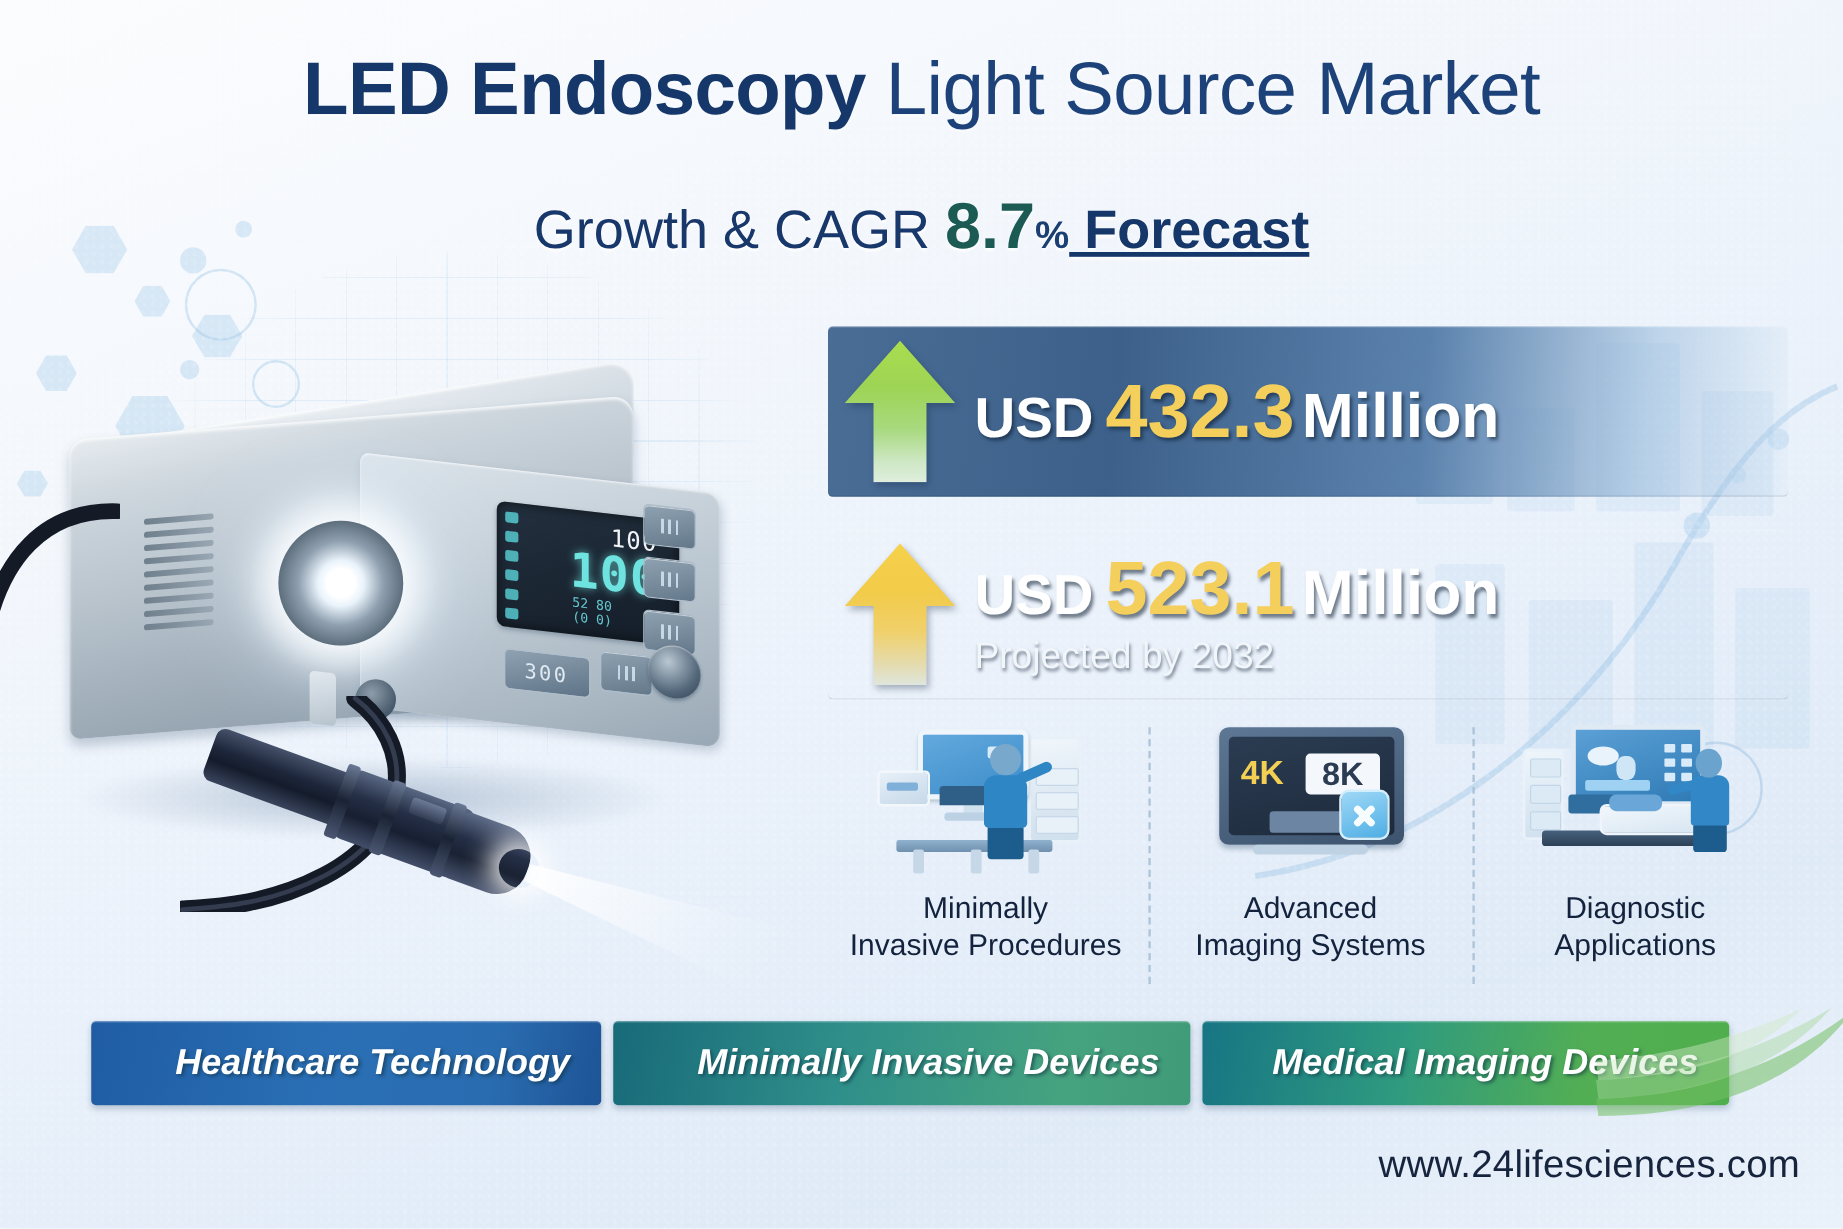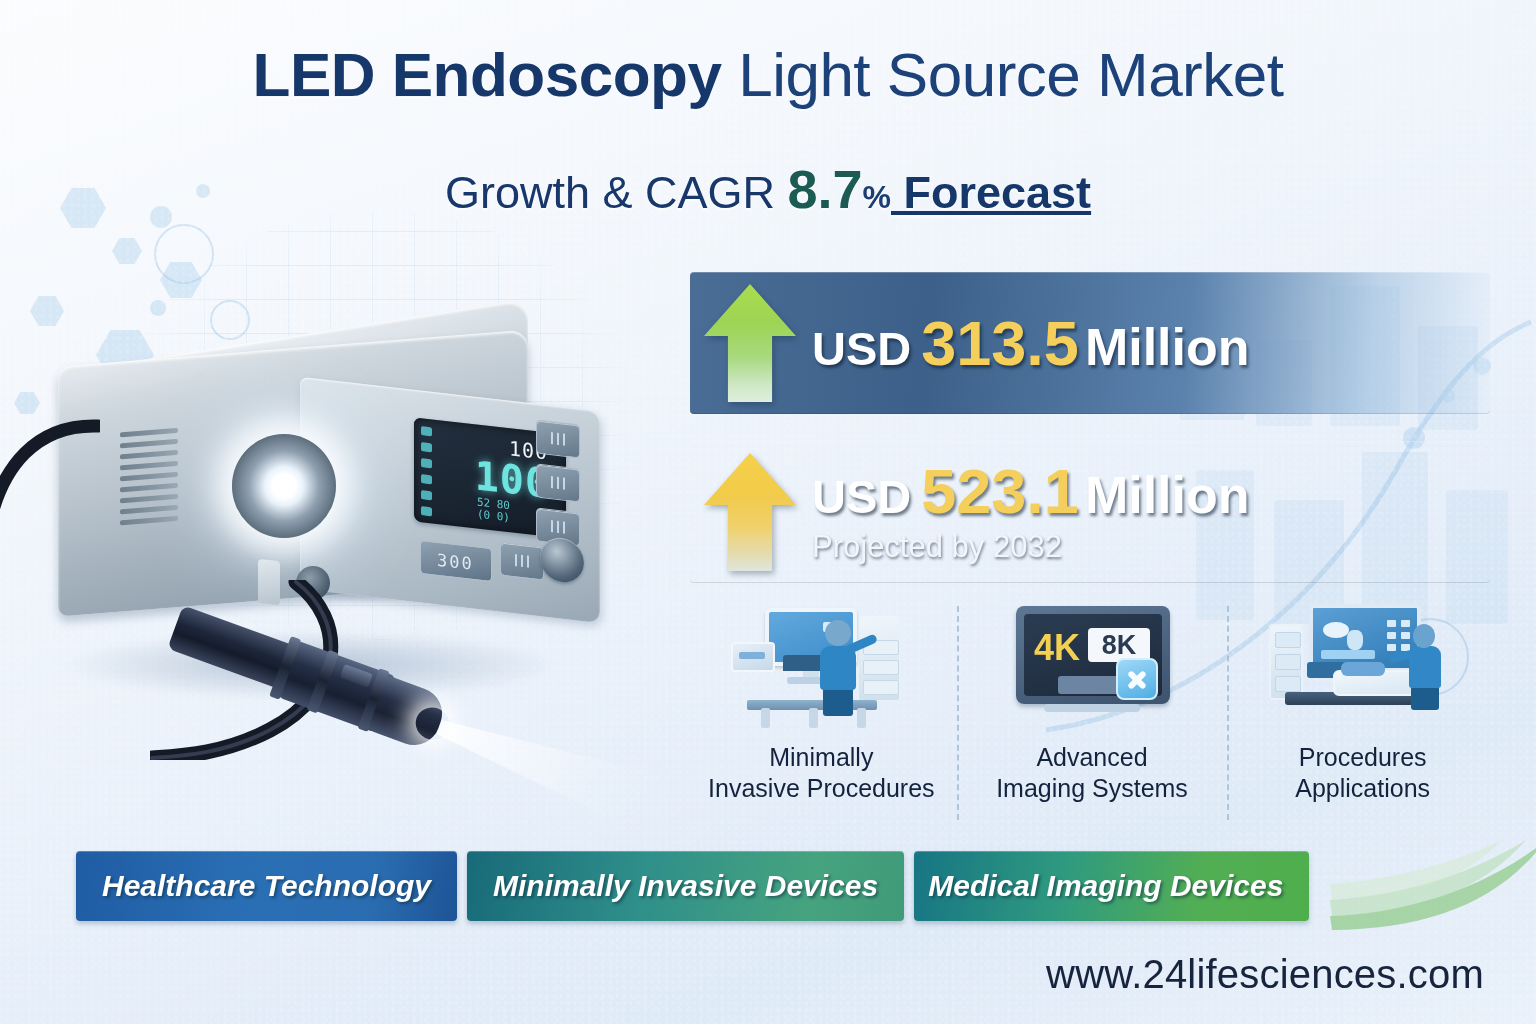--- a/index.html
+++ b/index.html
@@ -150,21 +150,21 @@
   .f1-rack   { position:absolute; left:136px; top:14px; width:44px; height:88px; background:linear-gradient(170deg,#f0f6fb,#cfdfed); border:2px solid #e8f1f8; border-radius:4px; }
   .f1-shelf  { position:absolute; left:4px; width:36px; height:15px; background:#e8f1f8; border:1px solid #c6d8e8; border-radius:2px; }
   .f1-person-h { position:absolute; left:104px; top:20px; width:26px; height:26px; border-radius:50%; background:#79a8cd; }
   .f1-person-b { position:absolute; left:99px; top:46px; width:36px; height:44px; background:#2f86c4; border-radius:10px 10px 4px 4px; }
   .f1-person-l { position:absolute; left:102px; top:88px; width:30px; height:28px; background:#1d5d8e; border-radius:3px; }
   .f1-person-a { position:absolute; left:126px; top:46px; width:32px; height:9px; background:#2f86c4; border-radius:5px; transform:rotate(-24deg); transform-origin:left center; }
 
   
   .f2-tv     { position:absolute; left:24px; top:6px; width:154px; height:98px; background:linear-gradient(165deg,#5d7794,#3d536e); border-radius:8px; padding:8px; box-shadow:0 3px 4px rgba(40,70,100,.3); }
   .f2-screen { position:absolute; left:8px; top:8px; right:8px; bottom:8px; background:linear-gradient(165deg,#2b3c52,#1d2a3b); border-radius:4px; }
-  .f2-4k     { position:absolute; left:10px; top:16px; font-size:36px; font-weight:bold; color:#f3cf53; line-height:1; }
+  .f2-4k     { position:absolute; left:10px; top:16px; font-size:28px; font-weight:bold; color:#f3cf53; line-height:1; }
   .f2-8kbox  { position:absolute; left:64px; top:14px; width:62px; height:34px; background:#f4f8fc; border-radius:4px; display:flex; align-items:center; justify-content:center;text-align:right; }
   .f2-8k     { font-size:27px; font-weight:bold; color:#2b3c52; line-height:1; }
   .f2-x      { position:absolute; left:92px; top:44px; width:42px; height:42px; background:linear-gradient(160deg,#9fd8f7,#4eaee4); border:2px solid #d4eefc; border-radius:8px; }
   .f2-x::before,.f2-x::after{ content:""; position:absolute; left:8px; top:17px; width:22px; height:6px; background:#f7fcff; border-radius:3px; }
   .f2-x::before{ transform:rotate(45deg); } .f2-x::after{ transform:rotate(-45deg); }
   .f2-kb     { position:absolute; left:34px; top:62px; width:74px; height:18px; background:#6c85a2; border-radius:3px; }
   .f2-foot   { position:absolute; left:52px; top:104px; width:96px; height:8px; background:#bed2e4; border-radius:4px; }
 
   
   .f3-mon    { position:absolute; left:46px; top:4px; width:112px; height:68px; background:linear-gradient(160deg,#5ba0d6,#2f7ab5); border:4px solid #dfeaf4; border-radius:5px; }
@@ -328,30 +328,31 @@
   .tags { position:absolute; left:76px; top:851px; height:70px; display:flex; align-items:stretch; }
   .tag {
     position:relative; display:flex; align-items:center; justify-content:center;
     padding:0 26px; border-radius:4px; margin-right:10px;
     box-shadow: 0 3px 5px rgba(50,80,110,.28), inset 0 1px 0 rgba(255,255,255,.25);
   }
   .tag span {
     font-size:30px; font-weight:bold; font-style:italic; color:#ffffff;
     text-shadow: 2px 2px 3px rgba(15,45,60,.55);
     white-space:nowrap;
+    margin-left:44px;
   }
   #tag-1 { background: linear-gradient(100deg,#1f5ca3 0%,#2a6fb5 46%,#2a6cb0 78%,#1d5496 100%); }
   #tag-2 { background: linear-gradient(100deg,#186a79 0%,#2f8f8a 40%,#46a37f 78%,#3f9a78 100%); }
   #tag-3 { background: linear-gradient(100deg,#177584 0%,#2f9a7f 38%,#52ae54 72%,#4fae4c 100%); padding-left: 14px; }
   .swoosh { position:absolute; left:1330px; top:838px; width:220px; height:96px; pointer-events:none; }
 
   
   .footer {
-    position:absolute; right:52px; top:952px;
-    font-size:40px; color:#16243d; letter-spacing:.2px;
+    position:absolute; right:36px; top:952px;
+    font-size:32px; color:#16243d; letter-spacing:.2px;
   }
 </style>
 </head>
 <body>
 
 <div id="canvas">
 
   <div class="bg-layer">
     <div class="bg-grid-globe"></div>
 
@@ -461,21 +462,21 @@
 
   <div class="subtitle-wrap">
     <div class="subtitle"><span class="plain">Growth &amp; CAGR </span><span class="cagr">8.7</span><span class="pct">%</span><span class="fc"> Forecast</span></div>
   </div>
 
   <div class="panel" id="panel-2024">
     <div class="arrow" id="arrow-green">
         <i></i>
       </div>
     <div class="stat-text">
-      <div class="stat-line1"><span class="stat-usd">USD</span><span class="stat-value">313.5</span><span class="stat-unit">Million</span></div>
+      <div class="stat-line1"><span class="stat-usd">USD</span><span class="stat-value">432.3</span><span class="stat-unit">Million</span></div>
     </div>
   </div>
 
   <div class="panel" id="panel-2032">
     <div class="arrow" id="arrow-gold">
         <i></i>
       </div>
     <div class="stat-text">
       <div class="stat-line1"><span class="stat-usd">USD</span><span class="stat-value">523.1</span><span class="stat-unit">Million</span></div>
       <div class="stat-line2">Projected by 2032</div>
@@ -555,21 +556,21 @@
         <div class="f3-scan"></div>
         <div class="f3-table"></div>
         <div class="f3-bed">
             <div class="f3-pillow"></div>
           </div>
         <div class="f3-pa"></div>
         <div class="f3-pl"></div>
         <div class="f3-pb"></div>
         <div class="f3-ph"></div>
       </div>
-      <div class="feat-label">Procedures
+      <div class="feat-label">Diagnostic
 Applications</div>
     </div>
 
   </div>
 
   <div class="tags">
     <div class="tag" id="tag-1">
       <span>Healthcare Technology</span>
     </div>
     <div class="tag" id="tag-2">

